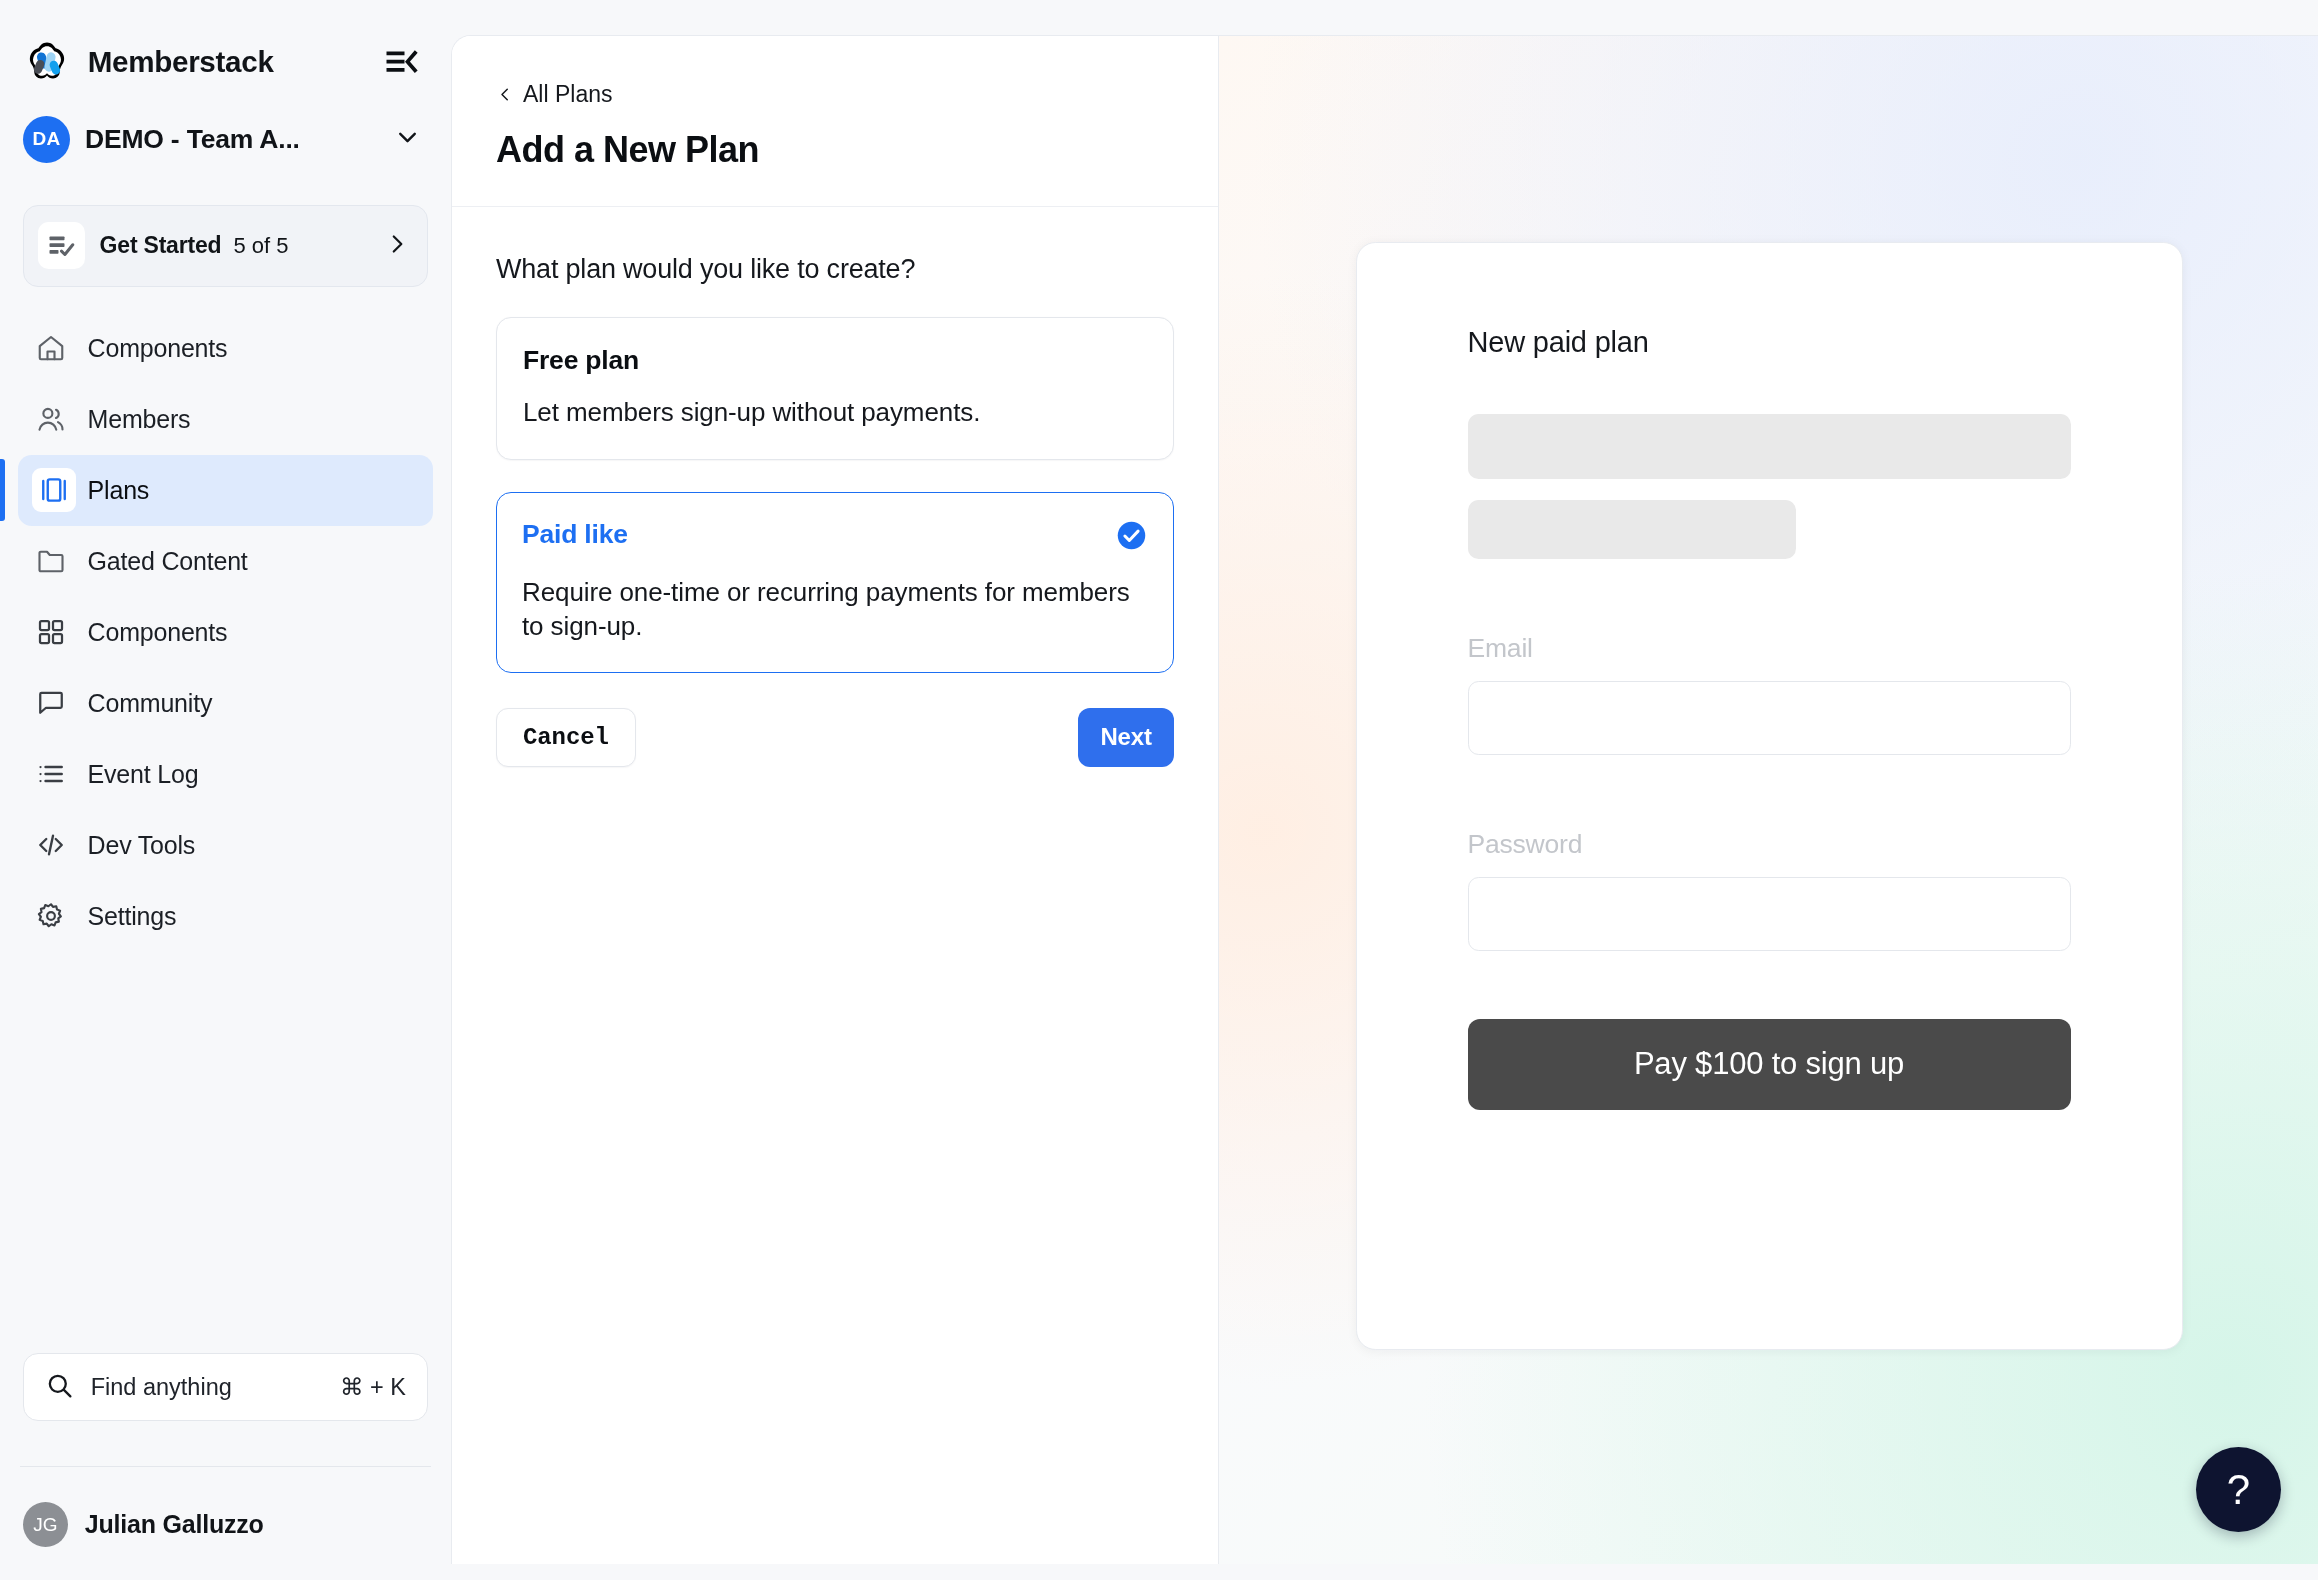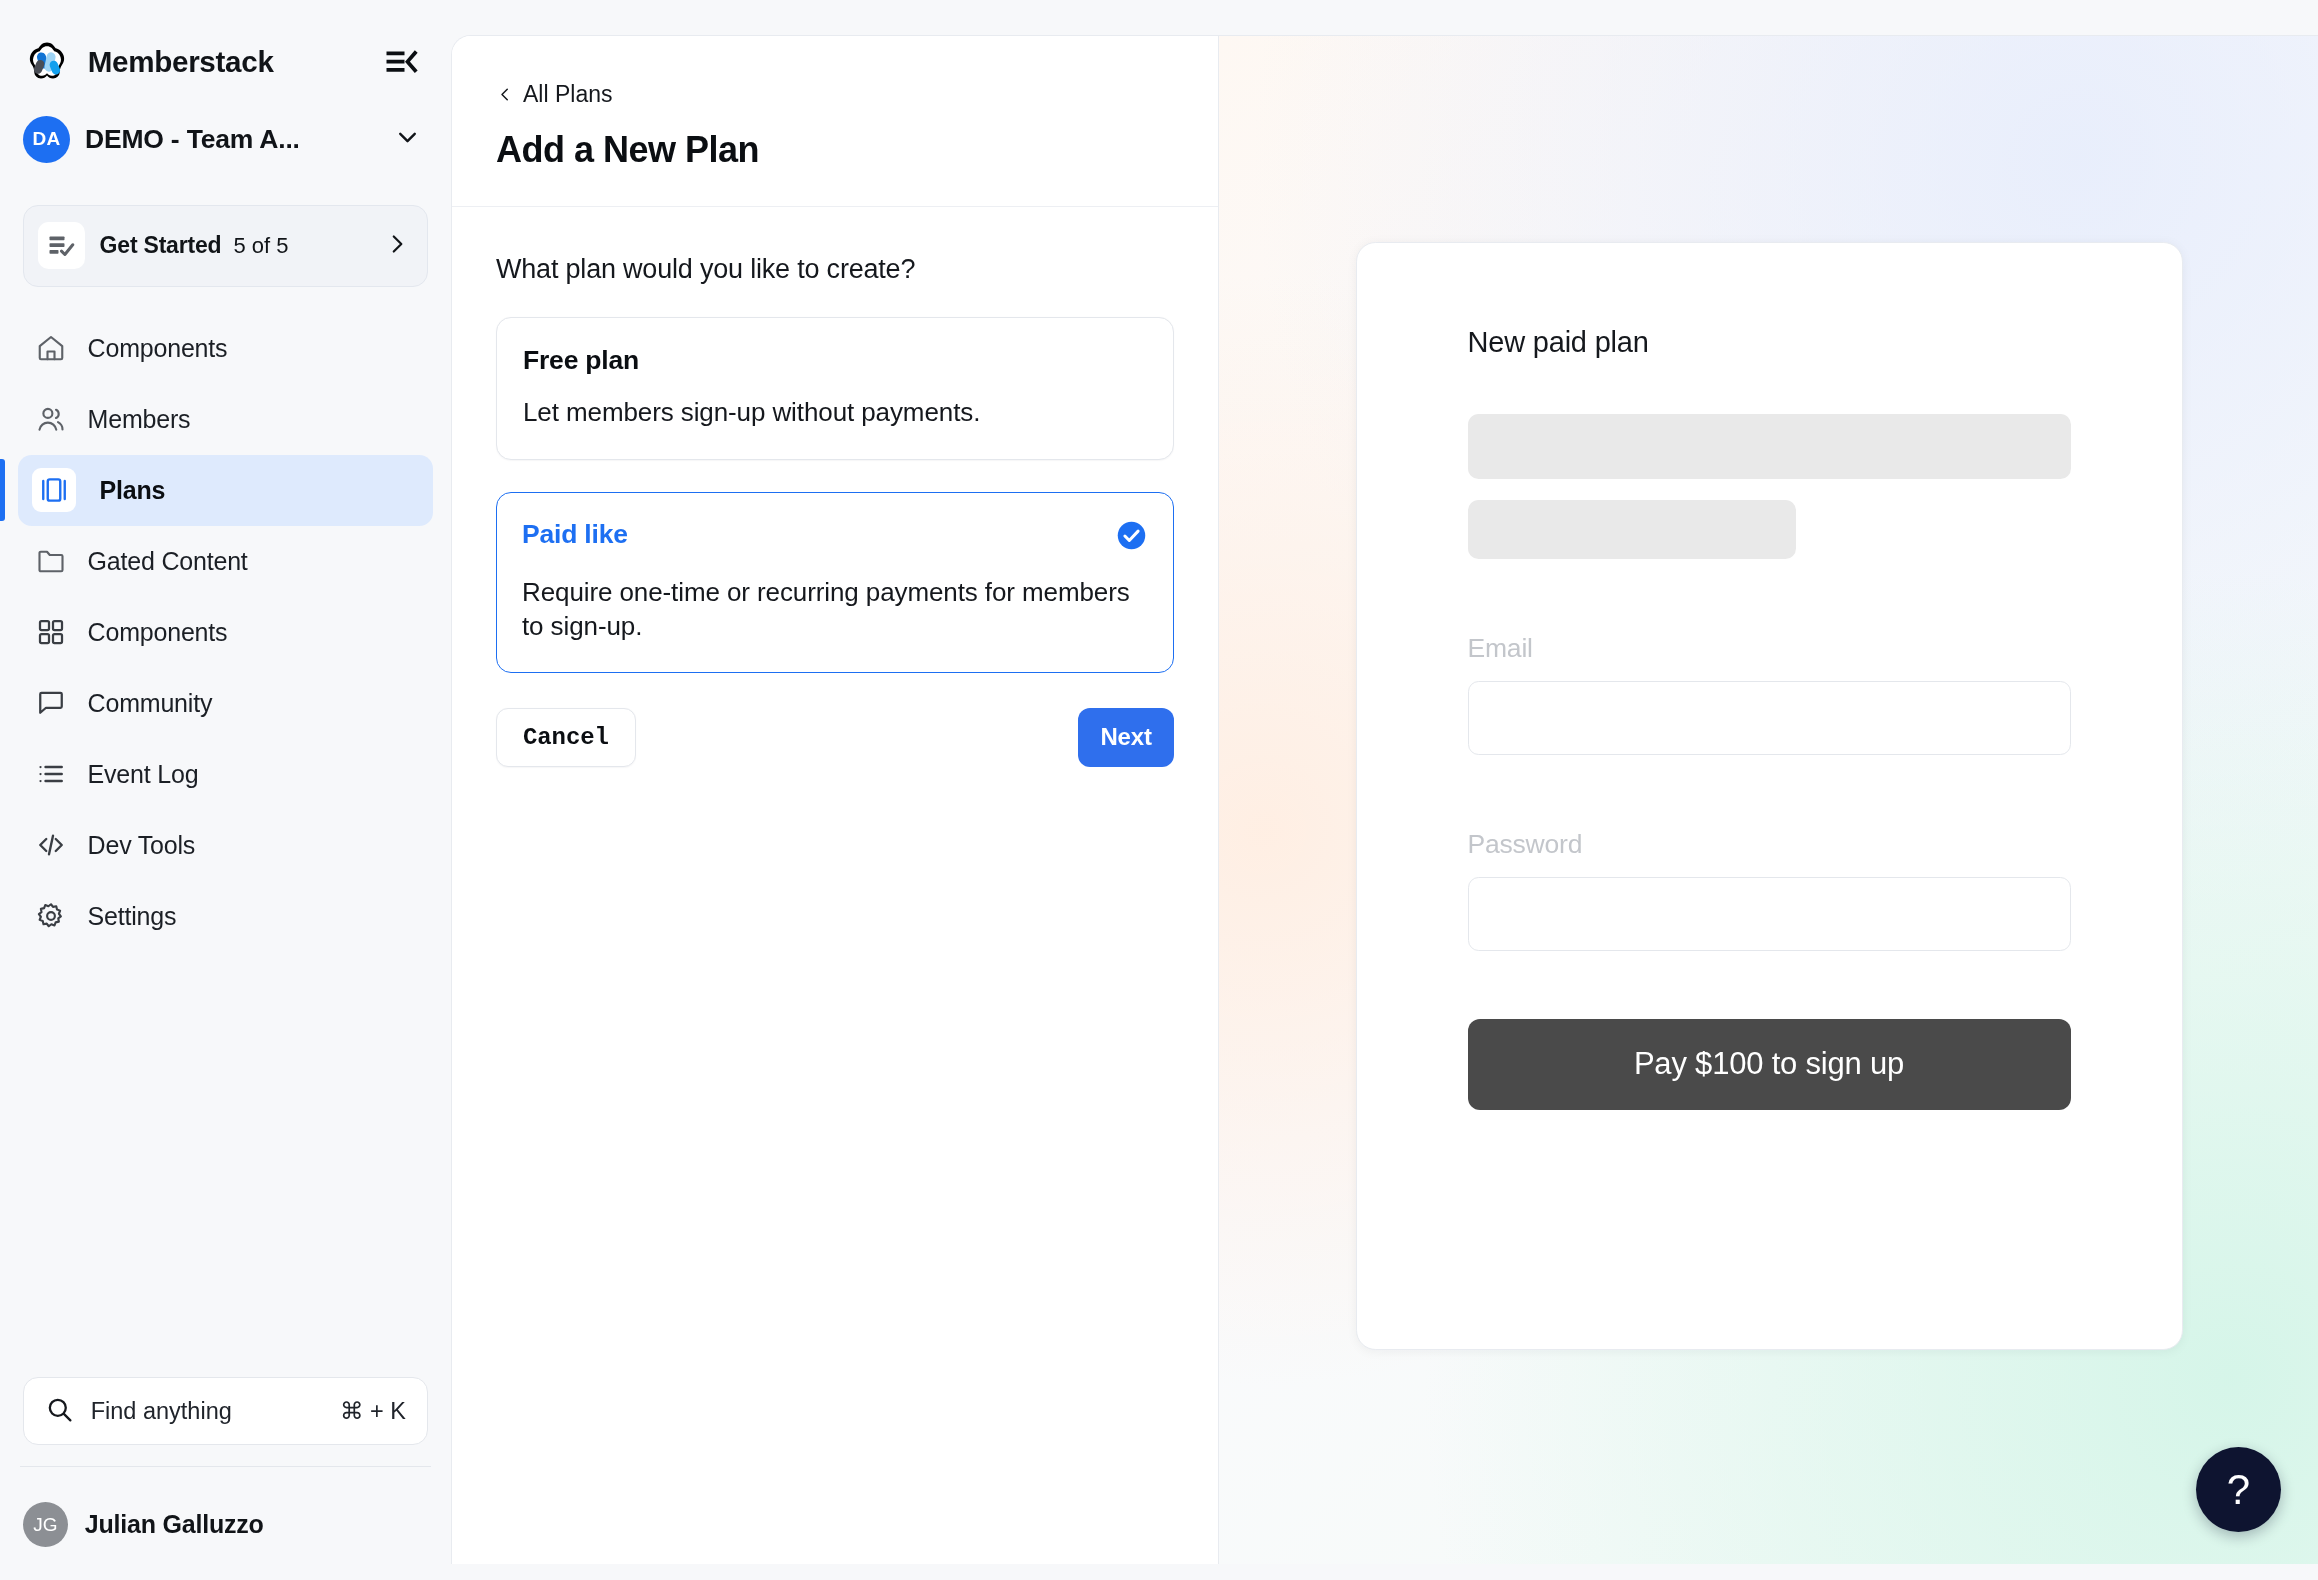--- a/index.html
+++ b/index.html
@@ -100,25 +100,25 @@
     width: 38px; height: 38px; flex: 0 0 38px;
     display: flex; align-items: center; justify-content: center;
   }
   .nav-item.active .nav-icon {
     background: #fff; border-radius: 9px; width: 44px; height: 44px; flex: 0 0 44px;
   }
   .nav-label {
     font-size: 25px; color: #1B1F25; margin-left: 18px;
     letter-spacing: -0.2px; white-space: nowrap;
   }
-  .nav-item.active .nav-label { font-weight: 700; color: #0B0E12; margin-left: 24px; }
+  .nav-item.active .nav-label { font-weight: 400; color: #0B0E12; margin-left: 12px; }
 
   
   .search-box {
-    position: absolute; left: 23px; bottom: 136px;
+    position: absolute; left: 23px; bottom: 160px;
     width: 405px; height: 68px;
     background: #fff; border: 0.8px solid #E4E7EC; border-radius: 15px;
     display: flex; align-items: center; padding: 0 21px;
     cursor: text;
   }
   .search-placeholder { font-size: 23.5px; color: #20242B; margin-left: 16.7px; }
   .search-kbd { margin-left: auto; font-size: 23.5px; color: #20242B; white-space: nowrap; }
 
   .sidebar-divider {
     position: absolute; left: 19.7px; right: 19.7px; bottom: 114px;

